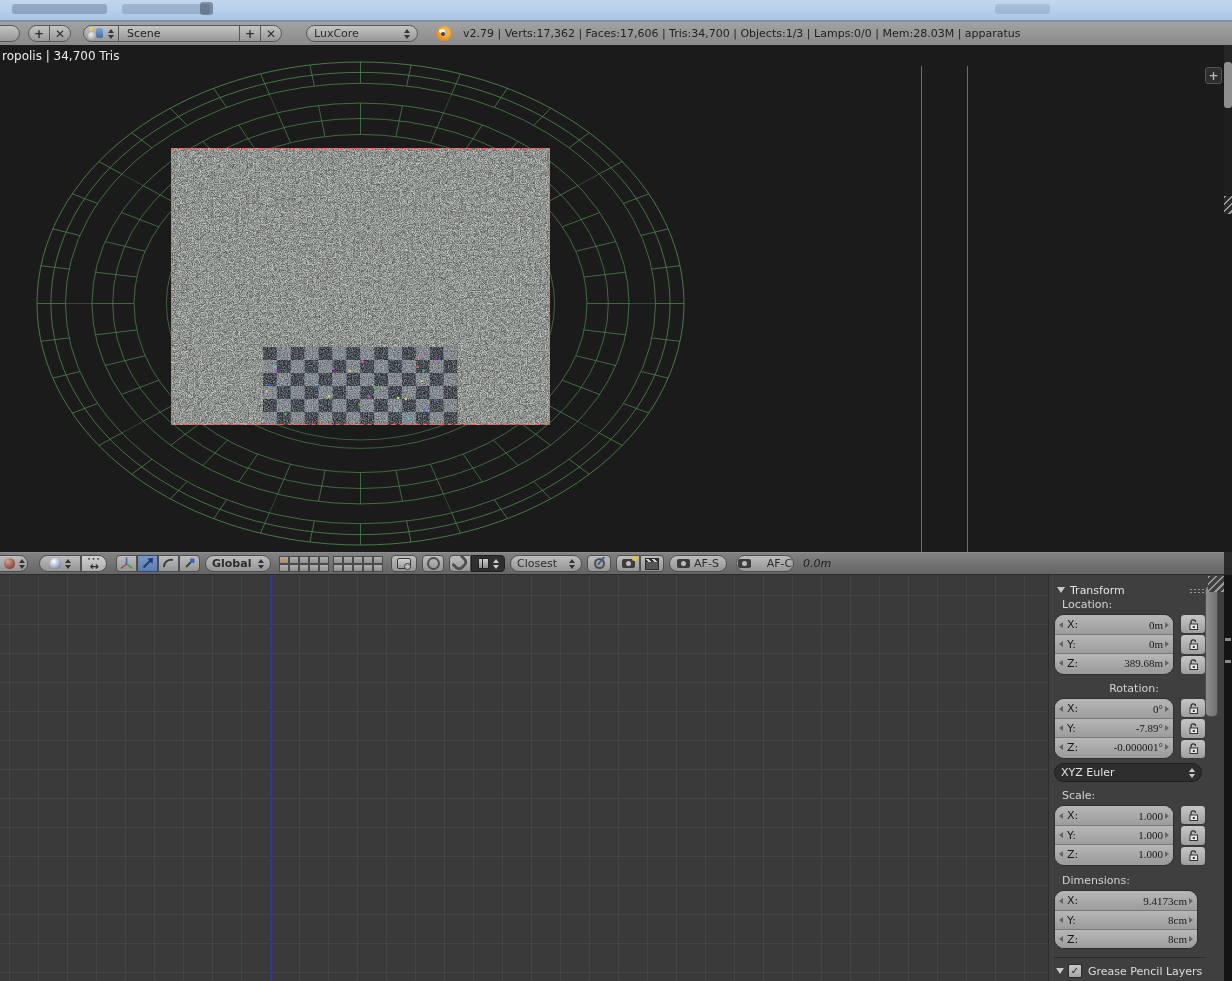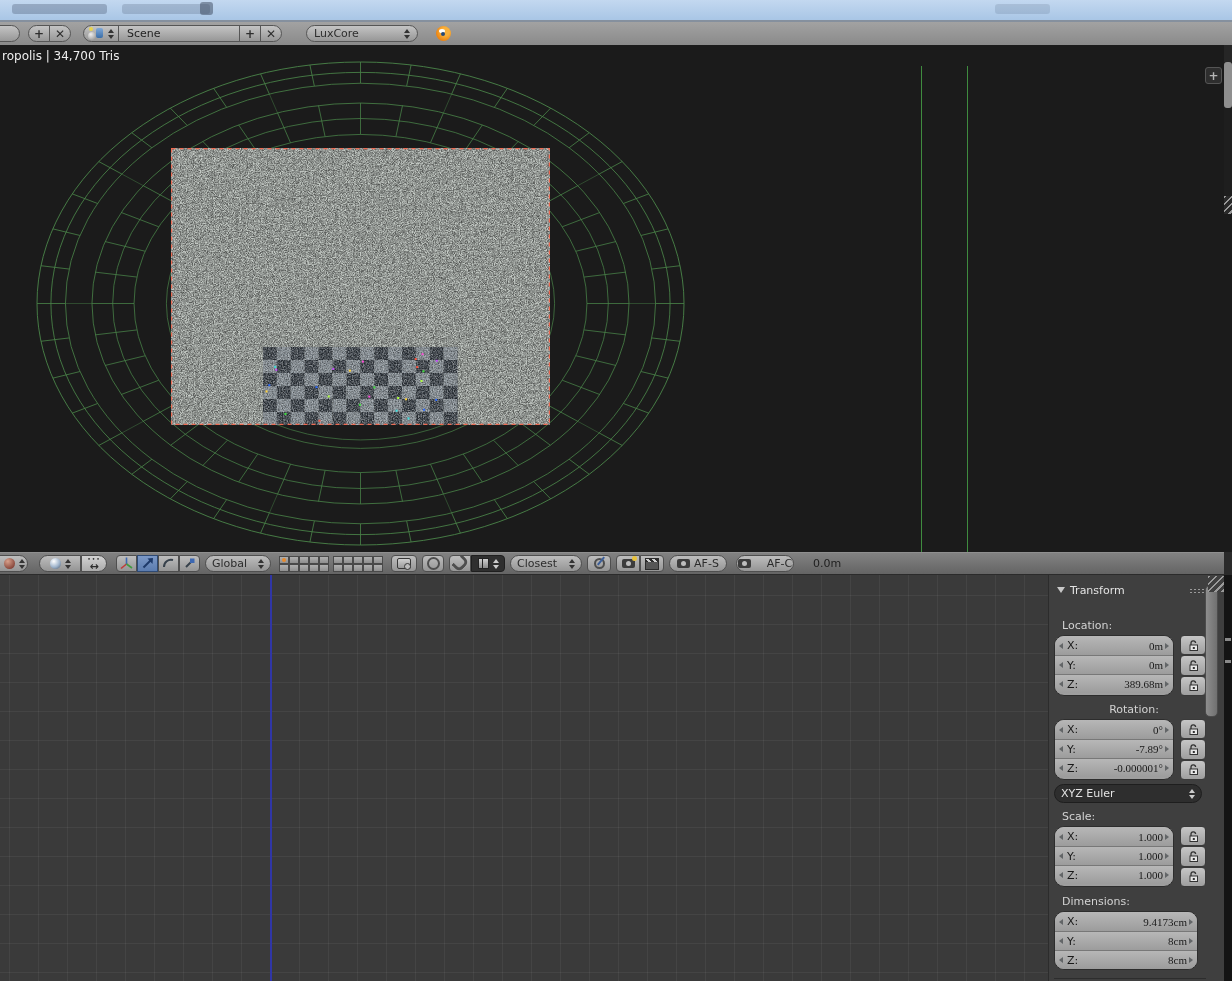--- a/index.html
+++ b/index.html
@@ -59,21 +59,21 @@
     background:linear-gradient(#828282,#646464);border-top:1px solid #8f8f8f;border-bottom:1px solid #2b2b2b;
     display:flex;align-items:center;gap:5px;box-sizing:border-box;}
   .tbtn{height:17px;min-width:20px;background:linear-gradient(#bdbdbd,#959595);border:1px solid #4f4f4f;
     display:flex;align-items:center;justify-content:center;box-sizing:border-box;color:#2c2c2c;}
   .tbtn.active{background:linear-gradient(#7b98c6,#5b7cb0);border-color:#2f4a73;}
   .tbtn.dark{background:#2f2f2f;color:#ddd;border-color:#1f1f1f;}
   .sphere{width:11px;height:11px;border-radius:50%;}
   .layergrid{display:grid;grid-template-columns:repeat(5,10px);grid-template-rows:repeat(2,8px);}
   .layergrid i{border:1px solid #4a4a4a;background:linear-gradient(#b0b0b0,#8f8f8f);position:relative;}
   .layergrid i.on:after{content:"";position:absolute;left:2px;top:1px;width:4px;height:4px;border-radius:50%;background:#e78a2c;}
-  .dim-label{color:#1d1d1d;margin-left:14px;}
+  .dim-label{color:#1d1d1d;margin-left:4px;font-style:italic;}
 
   
   #editor2{left:0;top:575px;width:1232px;height:406px;background:#3a3a3a;
     background-image:
       repeating-linear-gradient(to right, rgba(255,255,255,.05) 0 1px, transparent 1px 29px),
       repeating-linear-gradient(to bottom, rgba(255,255,255,.05) 0 1px, transparent 1px 29px);
     background-position:9px 20px,9px 20px;}
   #axis-line{left:270px;top:0;width:2px;height:406px;background:#3036a6;position:absolute;}
 
   
@@ -177,20 +177,21 @@
       </div>
   </div>
   <div class="wbtn single" style="width:112px;margin-left:18px;padding:0 7px;justify-content:flex-start;">
     <span>LuxCore</span>
     <span class="updn" style="margin-left:auto;">
         <i class="u"></i>
         <i class="d"></i>
       </span>
   </div>
   <div id="blender-logo" style="margin-left:12px;"></div>
+  <div id="stats" style="margin-left:6px;">v2.79 | Verts:17,362 | Faces:17,606 | Tris:34,700 | Objects:1/3 | Lamps:0/0 | Mem:28.03M | apparatus</div>
 </div>
 
 <div id="viewport3d" class="abs">
   <svg id="wire-svg" class="abs" width="1232" height="507">
       <ellipse cx="360.5" cy="258.5" rx="323.5" ry="241.5" fill="none" stroke="#4a8549" stroke-opacity="0.9"></ellipse>
       <ellipse cx="360.5" cy="258.5" rx="309.5895" ry="231.1155" fill="none" stroke="#4a8549" stroke-opacity="0.85"></ellipse>
       <ellipse cx="360.5" cy="258.5" rx="295.032" ry="220.24800000000002" fill="none" stroke="#4a8549" stroke-opacity="0.8"></ellipse>
       <ellipse cx="360.5" cy="258.5" rx="268.505" ry="200.445" fill="none" stroke="#4a8549" stroke-opacity="0.8"></ellipse>
       <ellipse cx="360.5" cy="258.5" rx="247.80100000000002" ry="184.989" fill="none" stroke="#4a8549" stroke-opacity="0.75"></ellipse>
       <ellipse cx="360.5" cy="258.5" rx="226.45" ry="169.04999999999998" fill="none" stroke="#4a8549" stroke-opacity="0.75"></ellipse>
@@ -479,21 +480,21 @@
         <path d="M2 10 A 7 7 0 0 1 11 3" fill="none" stroke="#37414b" stroke-width="2"></path>
       </svg>
     </div>
     <div class="tbtn" style="width:21px;border-radius:0 4px 4px 0;">
       <svg width="13" height="13">
         <line x1="3" y1="10" x2="9" y2="4" stroke="#37414b" stroke-width="2"></line>
         <rect x="7" y="1.5" width="4.5" height="4.5" fill="#3d68b2"></rect>
       </svg>
     </div>
   </div>
-  <div class="tbtn" style="width:66px;border-radius:9px;justify-content:flex-start;padding:4px 6px;">
+  <div class="tbtn" style="width:66px;border-radius:9px;justify-content:flex-start;padding:4px 6px;font-weight:bold;">
     <span>Global</span>
     <span class="updn" style="margin-left:auto;">
         <i class="u"></i>
         <i class="d"></i>
       </span>
   </div>
   <div style="display:flex;gap:4px;margin-left:3px;">
     <div class="layergrid">
       <i class="on"></i>
         <i></i>
@@ -571,21 +572,21 @@
 </div>
 
 <div id="npanel" class="abs">
   <div class="content">
     <div class="phead">
       <span class="tri"></span>
       <span>Transform</span>
       <span class="drag-dots"></span>
     </div>
 
-    <div class="plabel" style="margin-top:22px;">Location:</div>
+    <div class="plabel" style="margin-top:1px;">Location:</div>
     <div class="rowblock">
       <div class="pills">
         <div class="frow">
             <span class="tri-l"></span>
             <span class="axis">X:</span>
             <span class="val">0m</span>
             <span class="tri-r"></span>
           </div>
         <div class="frow">
             <span class="tri-l"></span>

